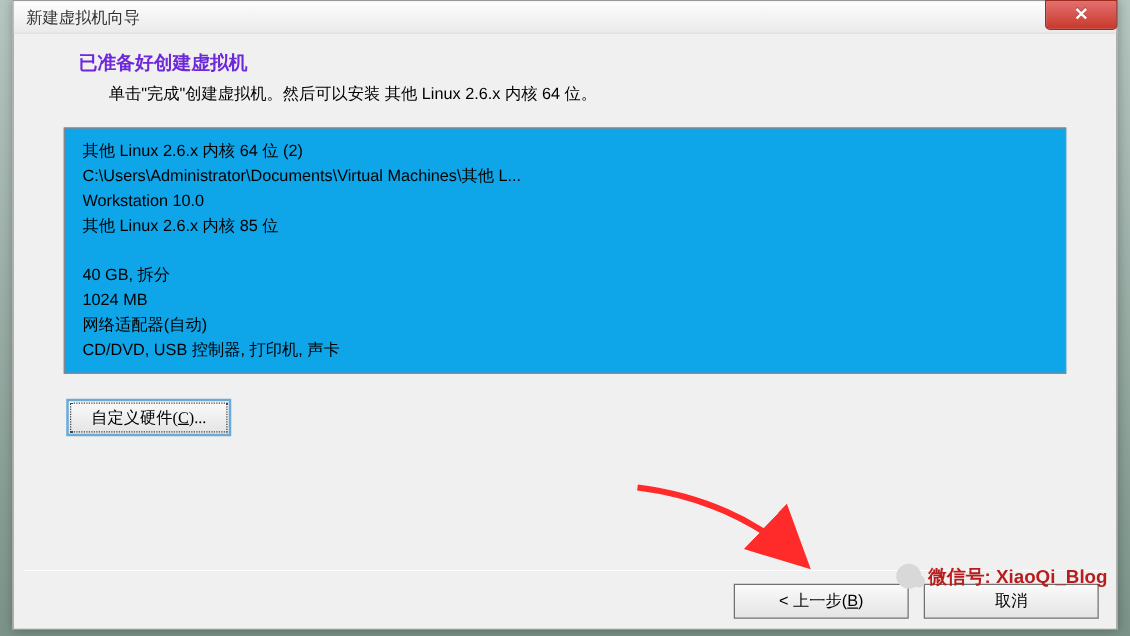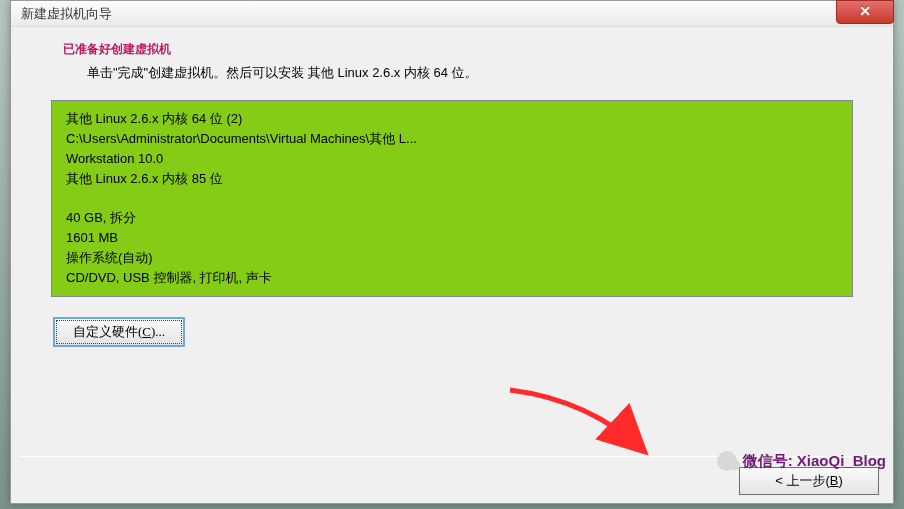--- a/index.html
+++ b/index.html
@@ -54,38 +54,38 @@
       cursor: pointer;
       text-shadow: 0 -1px 0 rgba(0,0,0,0.3);
     }
     .content {
       padding: 14px 0 0 0;
     }
     .header-section {
       padding: 0 24px 14px 52px;
     }
     .main-title {
-      font-size: 12px;
+      font-size: 15px;
       font-weight: bold;
-      color: #be185d;
+      color: #6d28d9;
       margin-bottom: 6px;
     }
     .subtitle {
       font-size: 13px;
       color: #000;
       padding-left: 24px;
     }
     .settings-label {
       padding: 18px 40px 6px 40px;
       font-size: 13px;
     }
     .settings-box {
       margin: 4px 40px 10px 40px;
       border: 1px solid #828790;
-      background: #84cc16;
+      background: #0ea5e9;
       padding: 8px 14px;
     }
     .settings-table {
       width: 100%;
       border-collapse: collapse;
       font-size: 13px;
       line-height: 1.55;
     }
     .settings-table td:first-child {
       width: 190px;
@@ -142,21 +142,21 @@
       left: 500px;
       top: 380px;
       width: 180px;
       height: 90px;
     }
     .watermark {
       position: absolute;
       bottom: 38px;
       right: 18px;
       font-size: 15px;
-      color: #701a75;
+      color: #b91c1c;
       font-weight: bold;
       display: flex;
       align-items: center;
       gap: 6px;
     }
     .watermark-icon {
       width: 20px;
       height: 20px;
       border-radius: 50%;
       background: #d8d8d8;
@@ -215,45 +215,46 @@
         <tr class="spacer">
               <td></td>
               <td></td>
             </tr>
         <tr>
           <td>硬盘:</td>
           <td>40 GB, 拆分</td>
         </tr>
         <tr>
           <td>内存:</td>
-          <td>1601 MB</td>
+          <td>1024 MB</td>
         </tr>
         <tr>
           <td>网络适配器:</td>
-          <td>操作系统(自动)</td>
+          <td>网络适配器(自动)</td>
         </tr>
         <tr>
           <td>其他设备:</td>
           <td>CD/DVD, USB 控制器, 打印机, 声卡</td>
         </tr>
       </tbody>
         </table>
     </div>
 
     <button class="customize-btn">
       <span>自定义硬件(<u>C</u>)...</span>
     </button>
   </div>
 
   <div class="divider"></div>
 
   <div class="button-bar">
     <button>
       <span>&lt; 上一步(<u>B</u>)</span>
     </button>
+    <button>取消</button>
   </div>
 </div>
 
 <svg class="arrow-overlay" viewBox="0 0 180 90">
   <defs>
     <marker id="ah" markerWidth="12" markerHeight="12" refX="9" refY="5" orient="auto">
       <path d="M0,0 L10,5 L0,10 Z" fill="#ff2a2a"></path>
     </marker>
   </defs>
   <path d="M 10 10 Q 90 20 145 72" stroke="#ff2a2a" stroke-width="5" fill="none" marker-end="url(#ah)"></path>

